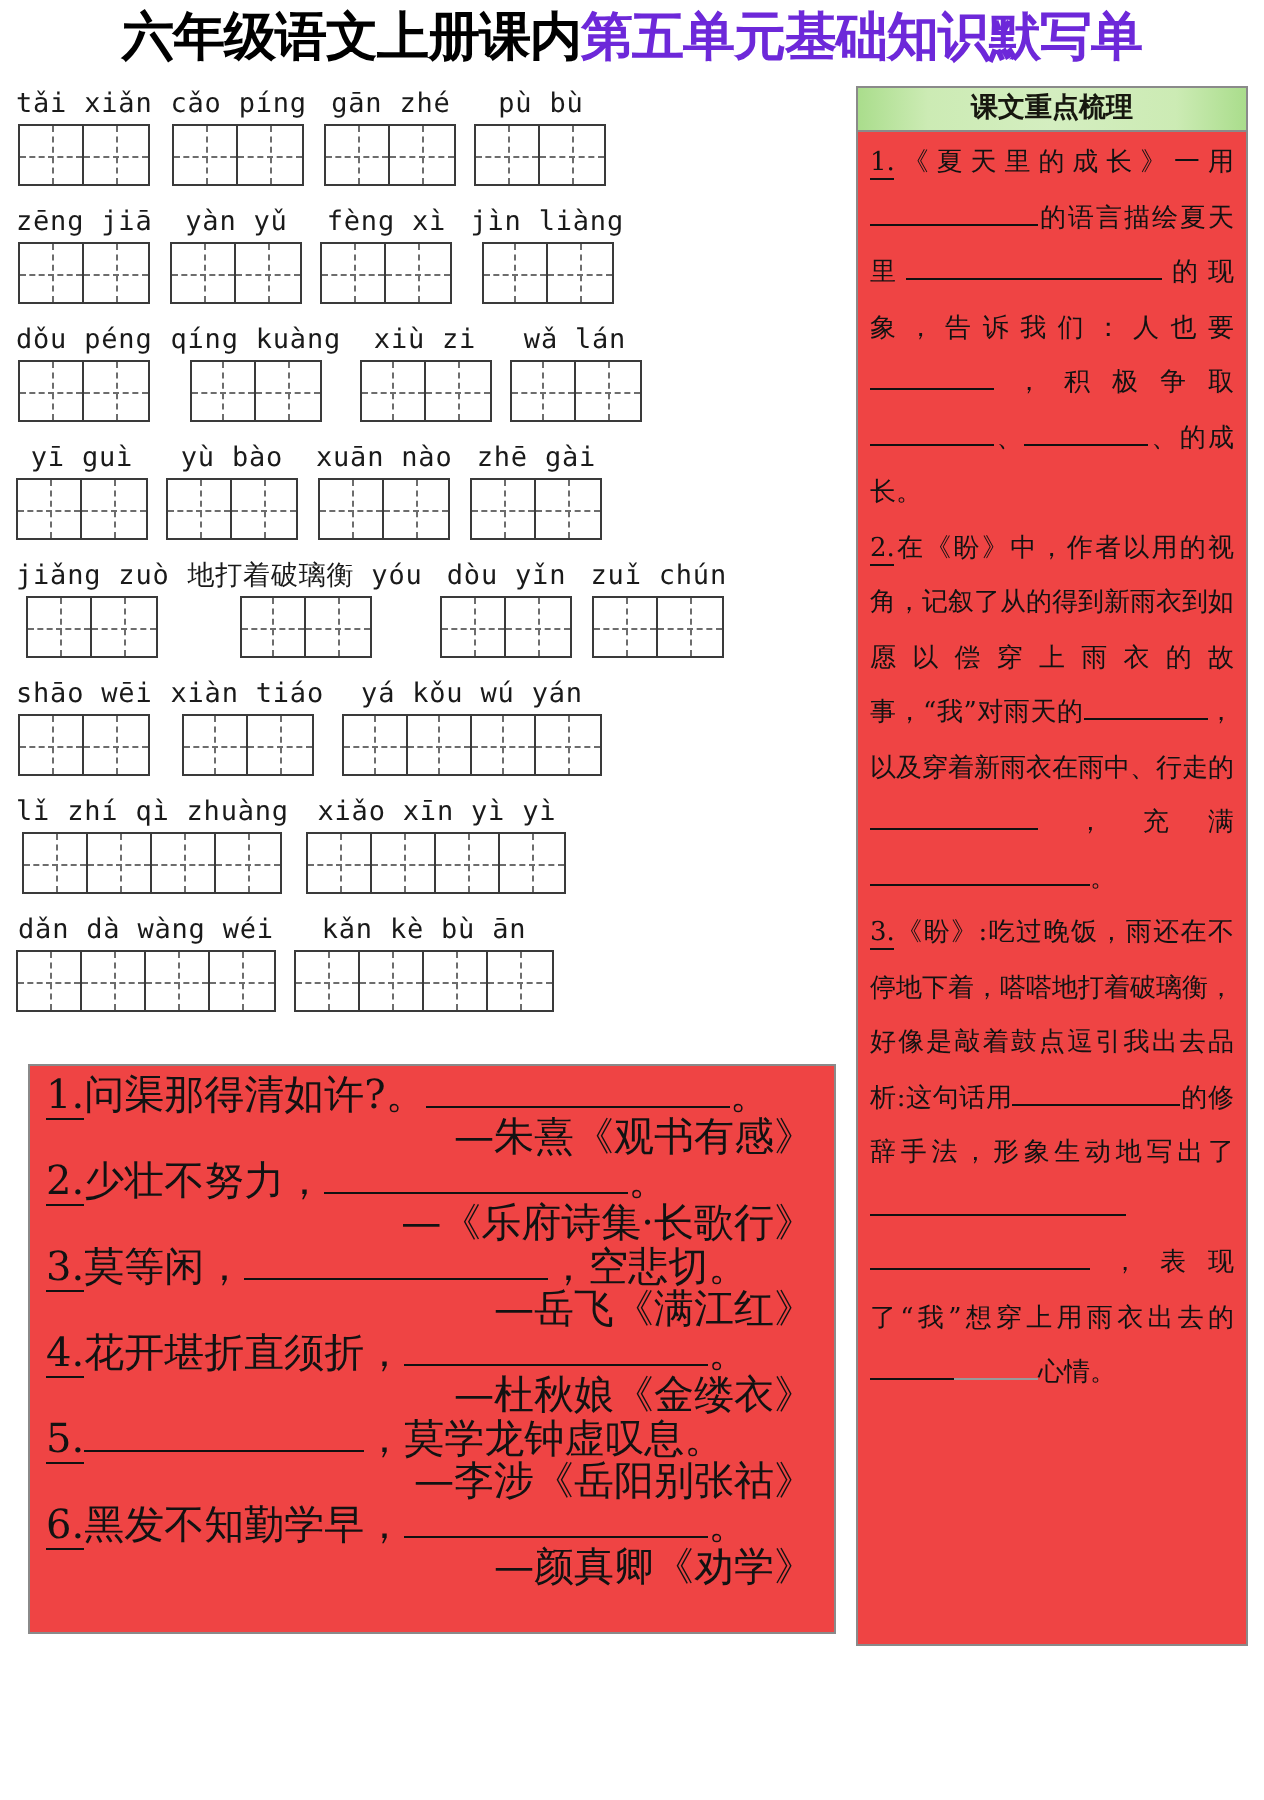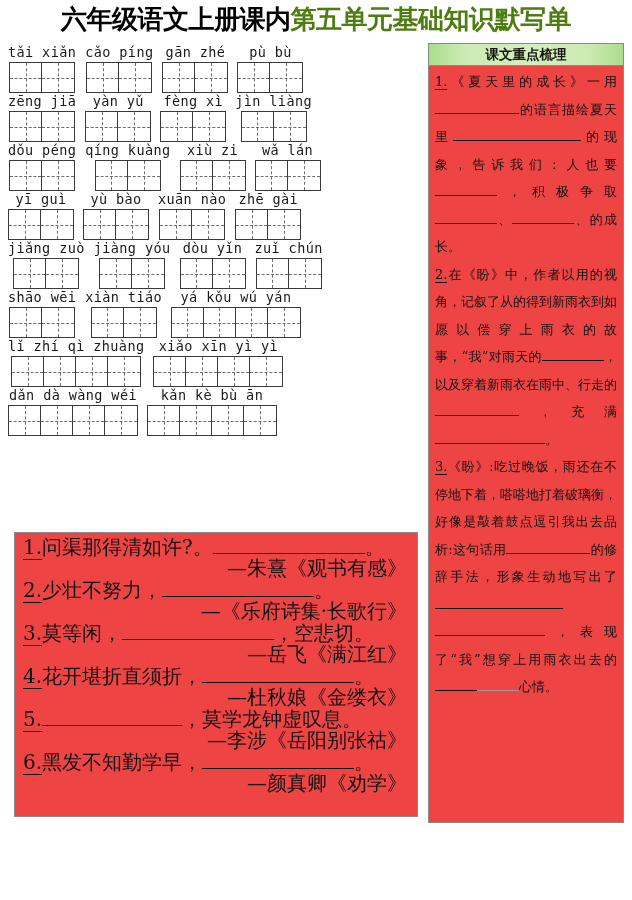--- a/index.html
+++ b/index.html
@@ -26,33 +26,33 @@
     white-space: nowrap;
     line-height: 1;
   }
   .title-seg {
     font-family: "DejaVu Serif", "Liberation Serif", serif;
     font-weight: bold;
     font-size: 26px;
     letter-spacing: -0.5px;
   }
   .title-black { color: #000000; }
-  .title-red { color: #4d7c0f; }
+  .title-red { color: #6d28d9; }
 
   
   #left-col {
     position: absolute;
     top: 44px;
     left: 8px;
     width: 416px;
   }
   .pinyin-row {
     display: flex;
     align-items: flex-end;
-    margin-bottom: 0;
+    margin-bottom: 10px;
   }
   .word-group {
     display: flex;
     flex-direction: column;
     align-items: center;
     margin-right: 9px;
   }
   .pinyin-text {
     font-family: "DejaVu Sans Mono", "Liberation Mono", monospace;
     font-size: 13.5px;
@@ -320,21 +320,21 @@
     </div>
     <div class="pinyin-row">
       <div class="word-group">
         <div class="pinyin-text">jiǎng zuò</div>
         <div class="tianzige">
           <div class="tz-cell"></div>
           <div class="tz-cell"></div>
         </div>
       </div>
       <div class="word-group">
-        <div class="pinyin-text">jiàng yóu</div>
+        <div class="pinyin-text">地打着破璃衡 yóu</div>
         <div class="tianzige">
           <div class="tz-cell"></div>
           <div class="tz-cell"></div>
         </div>
       </div>
       <div class="word-group">
         <div class="pinyin-text">dòu yǐn</div>
         <div class="tianzige">
           <div class="tz-cell"></div>
           <div class="tz-cell"></div>

